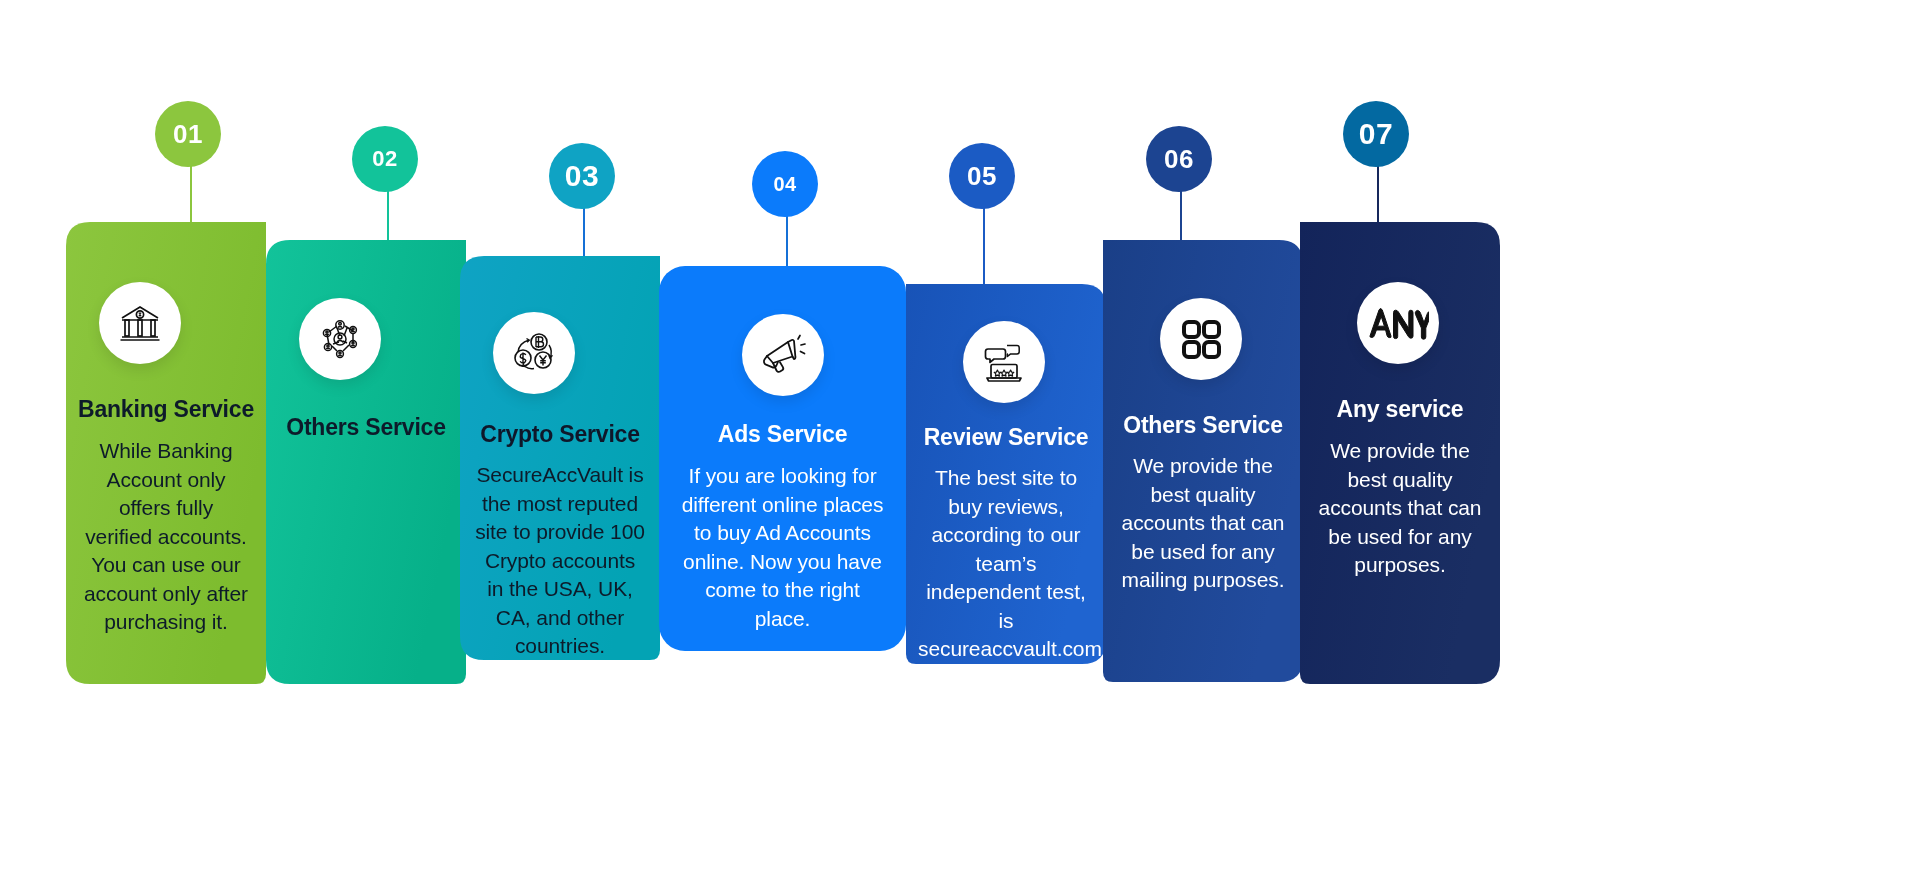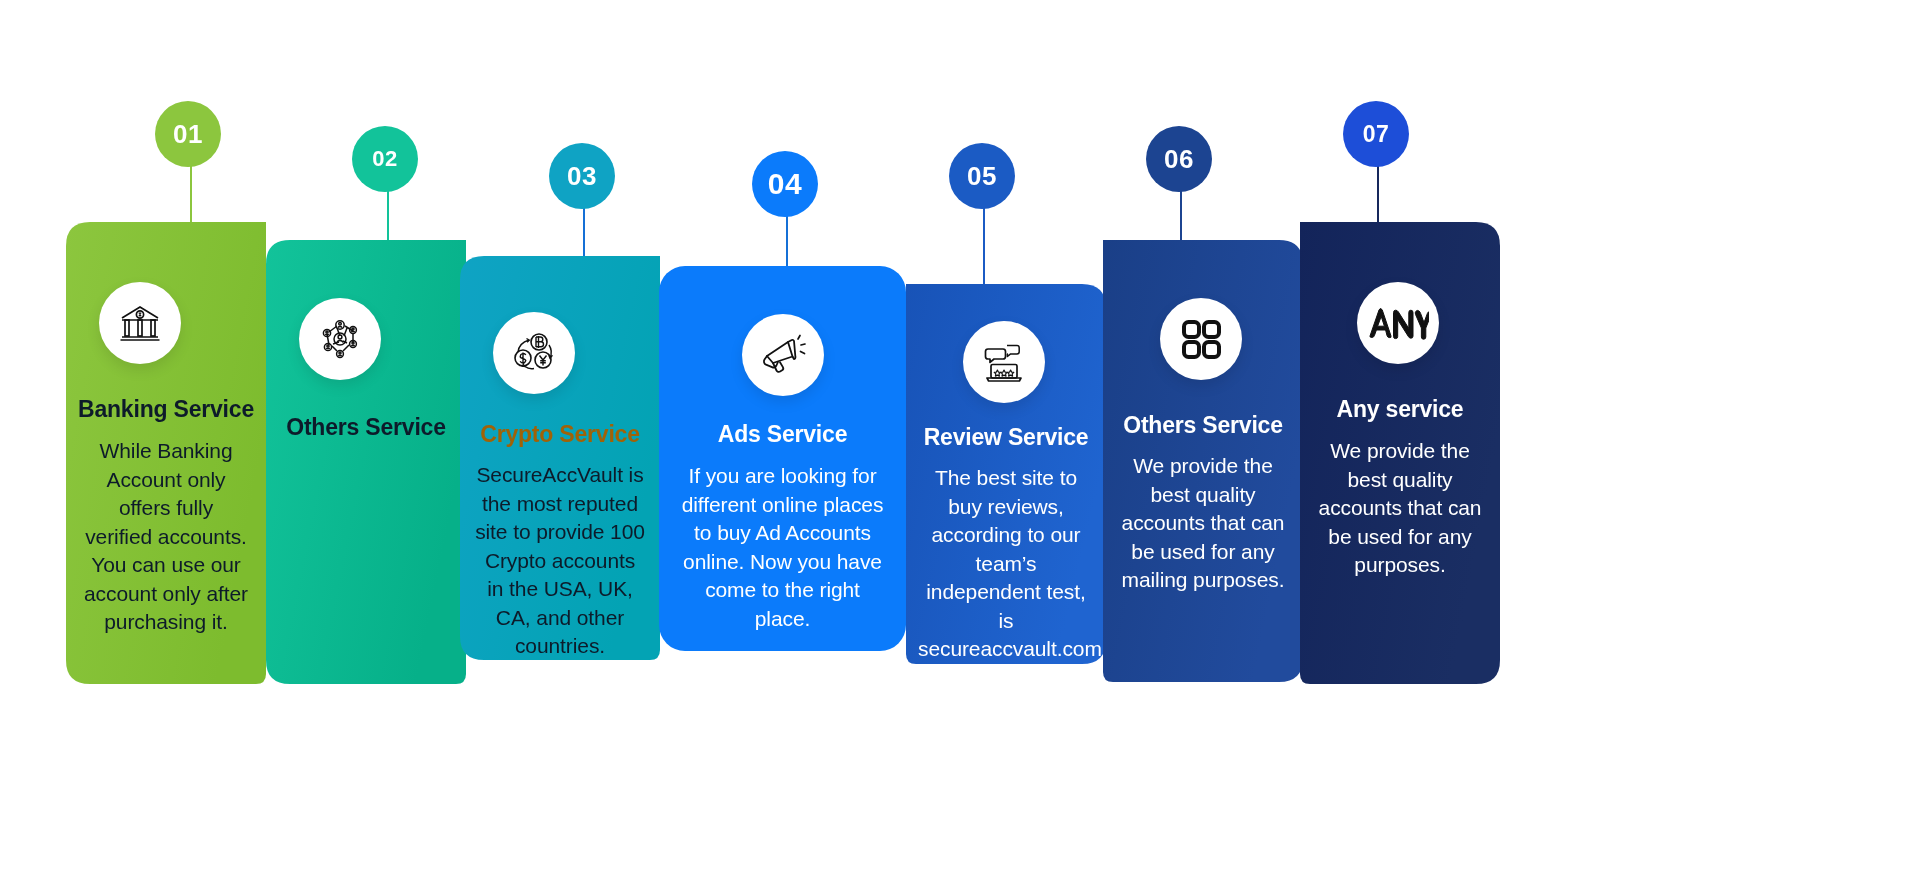--- a/index.html
+++ b/index.html
@@ -122,21 +122,21 @@
           <circle cx="25" cy="40" r="3.4"></circle>
             <circle cx="25" cy="39" r="1.05"></circle>
             <path d="M23.4 42.1 a1.9 1.9 0 0 1 3.2 0"></path>
         </g>
       </svg>
     </div>
     <div class="c-title" style="left:0;top:174px;color:#0d1b2a;">Others Service</div>
   </div>
 
   <div class="stem" style="left:583px;top:150px;height:112px;background:#1570d6;"></div>
-  <div class="badge" style="left:549px;top:99px;width:66px;height:66px;font-size:26px;background:#0FA3C4;">
+  <div class="badge" style="left:549px;top:99px;width:66px;height:66px;font-size:30px;background:#0FA3C4;">
     <span>03</span>
   </div>
   <div class="card" style="left:460px;top:212px;width:200px;height:404px;">
     <svg width="200" height="404" viewBox="0 0 200 404" style="position:absolute;left:0;top:0;">
       <defs>
           <linearGradient id="g3" x1="0" y1="0" x2="1" y2="0.45">
         <stop offset="0" stop-color="#0FA3C4"></stop>
             <stop offset="1" stop-color="#03a3b4"></stop>
       </linearGradient>
         </defs>
@@ -151,26 +151,26 @@
         <circle cx="35" cy="33" r="8" fill="#fff"></circle>
         <path d="M31.5 28.5 L35 33 L38.5 28.5 M35 33 v5.5 M32.2 33.8 h5.6 M32.2 35.8 h5.6" stroke-width="1.4"></path>
         <path d="M10 25 q1 -9 11 -12" stroke-width="1.4"></path>
           <path d="M18.5 11.5 l2.8 1.6 l-2.2 2.2" stroke-width="1.4"></path>
         <path d="M41 18 q4 6 1 13" stroke-width="1.4"></path>
           <path d="M44.4 28.2 l-2.4 3 l-1.2 -3" stroke-width="1.4"></path>
         <path d="M26 41.5 q-5 1 -9 -2" stroke-width="1.4"></path>
           <path d="M16 36.2 l-1.6 3 l3.2 .4" stroke-width="1.4"></path>
       </svg>
     </div>
-    <div class="c-title" style="left:0;top:165px;color:#a16207;">Crypto Service</div>
+    <div class="c-title" style="left:0;top:165px;color:#0f172a;">Crypto Service</div>
     <div class="c-body" style="left:15px;top:205px;width:170px;color:#0d1b2a;">SecureAccVault is the most reputed site to provide 100 Crypto accounts in the USA, UK, CA, and other countries.</div>
   </div>
 
   <div class="stem" style="left:786px;top:158px;height:114px;background:#1570d6;"></div>
-  <div class="badge" style="left:752px;top:107px;width:66px;height:66px;font-size:30px;background:#0B7BFB;">
+  <div class="badge" style="left:752px;top:107px;width:66px;height:66px;font-size:20px;background:#0B7BFB;">
     <span>04</span>
   </div>
   <div class="card" style="left:659px;top:222px;width:247px;height:385px;z-index:20;">
     <div style="position:absolute;left:0;top:0;width:247px;height:385px;background:#0B7BFB;border-radius:26px;"></div>
     <div class="icon-circle" style="left:83px;top:48px;width:82px;height:82px;">
       <svg width="52" height="52" viewBox="0 0 52 52" fill="none" stroke="#111" stroke-width="1.8" stroke-linecap="round" stroke-linejoin="round">
         <path d="M10 27 L31 13 L35.5 27.5 L16 34 Z"></path>
         <path d="M10 27 L7.5 30.5 a3.6 3.6 0 0 0 1.5 5.2 l6 2.4 a3.4 3.4 0 0 0 4.4 -1.6 L21 33"></path>
         <path d="M16 34 L19.5 41.5 a2.6 2.6 0 0 0 3.6 1 l2 -1.2 a2.4 2.4 0 0 0 .8 -3.2 L23 33.3"></path>
         <path d="M31 13 L34.8 11 a1.6 1.6 0 0 1 2.2 1 L38.4 28 a1.6 1.6 0 0 1 -1.5 2 L35.5 27.5"></path>
@@ -230,21 +230,21 @@
         <rect x="28" y="8" width="15" height="15" rx="4.5"></rect>
         <rect x="8" y="28" width="15" height="15" rx="4.5"></rect>
         <rect x="28" y="28" width="15" height="15" rx="4.5"></rect>
       </svg>
     </div>
     <div class="c-title" style="left:0;top:172px;color:#ffffff;">Others Service</div>
     <div class="c-body" style="left:12px;top:212px;width:176px;color:#ffffff;">We provide the best quality accounts that can be used for any mailing purposes.</div>
   </div>
 
   <div class="stem" style="left:1377px;top:108px;height:112px;background:#16285C;"></div>
-  <div class="badge" style="left:1343px;top:57px;width:66px;height:66px;font-size:23px;background:#1d4ed8;">
+  <div class="badge" style="left:1343px;top:57px;width:66px;height:66px;font-size:30px;background:#0369a1;">
     <span>07</span>
   </div>
   <div class="card" style="left:1300px;top:178px;width:200px;height:462px;">
     <svg width="200" height="462" viewBox="0 0 200 462" style="position:absolute;left:0;top:0;">
       <defs>
           <linearGradient id="g7" x1="0" y1="0" x2="1" y2="0.45">
         <stop offset="0" stop-color="#13245a"></stop>
             <stop offset="1" stop-color="#1a2e63"></stop>
       </linearGradient>
         </defs>

